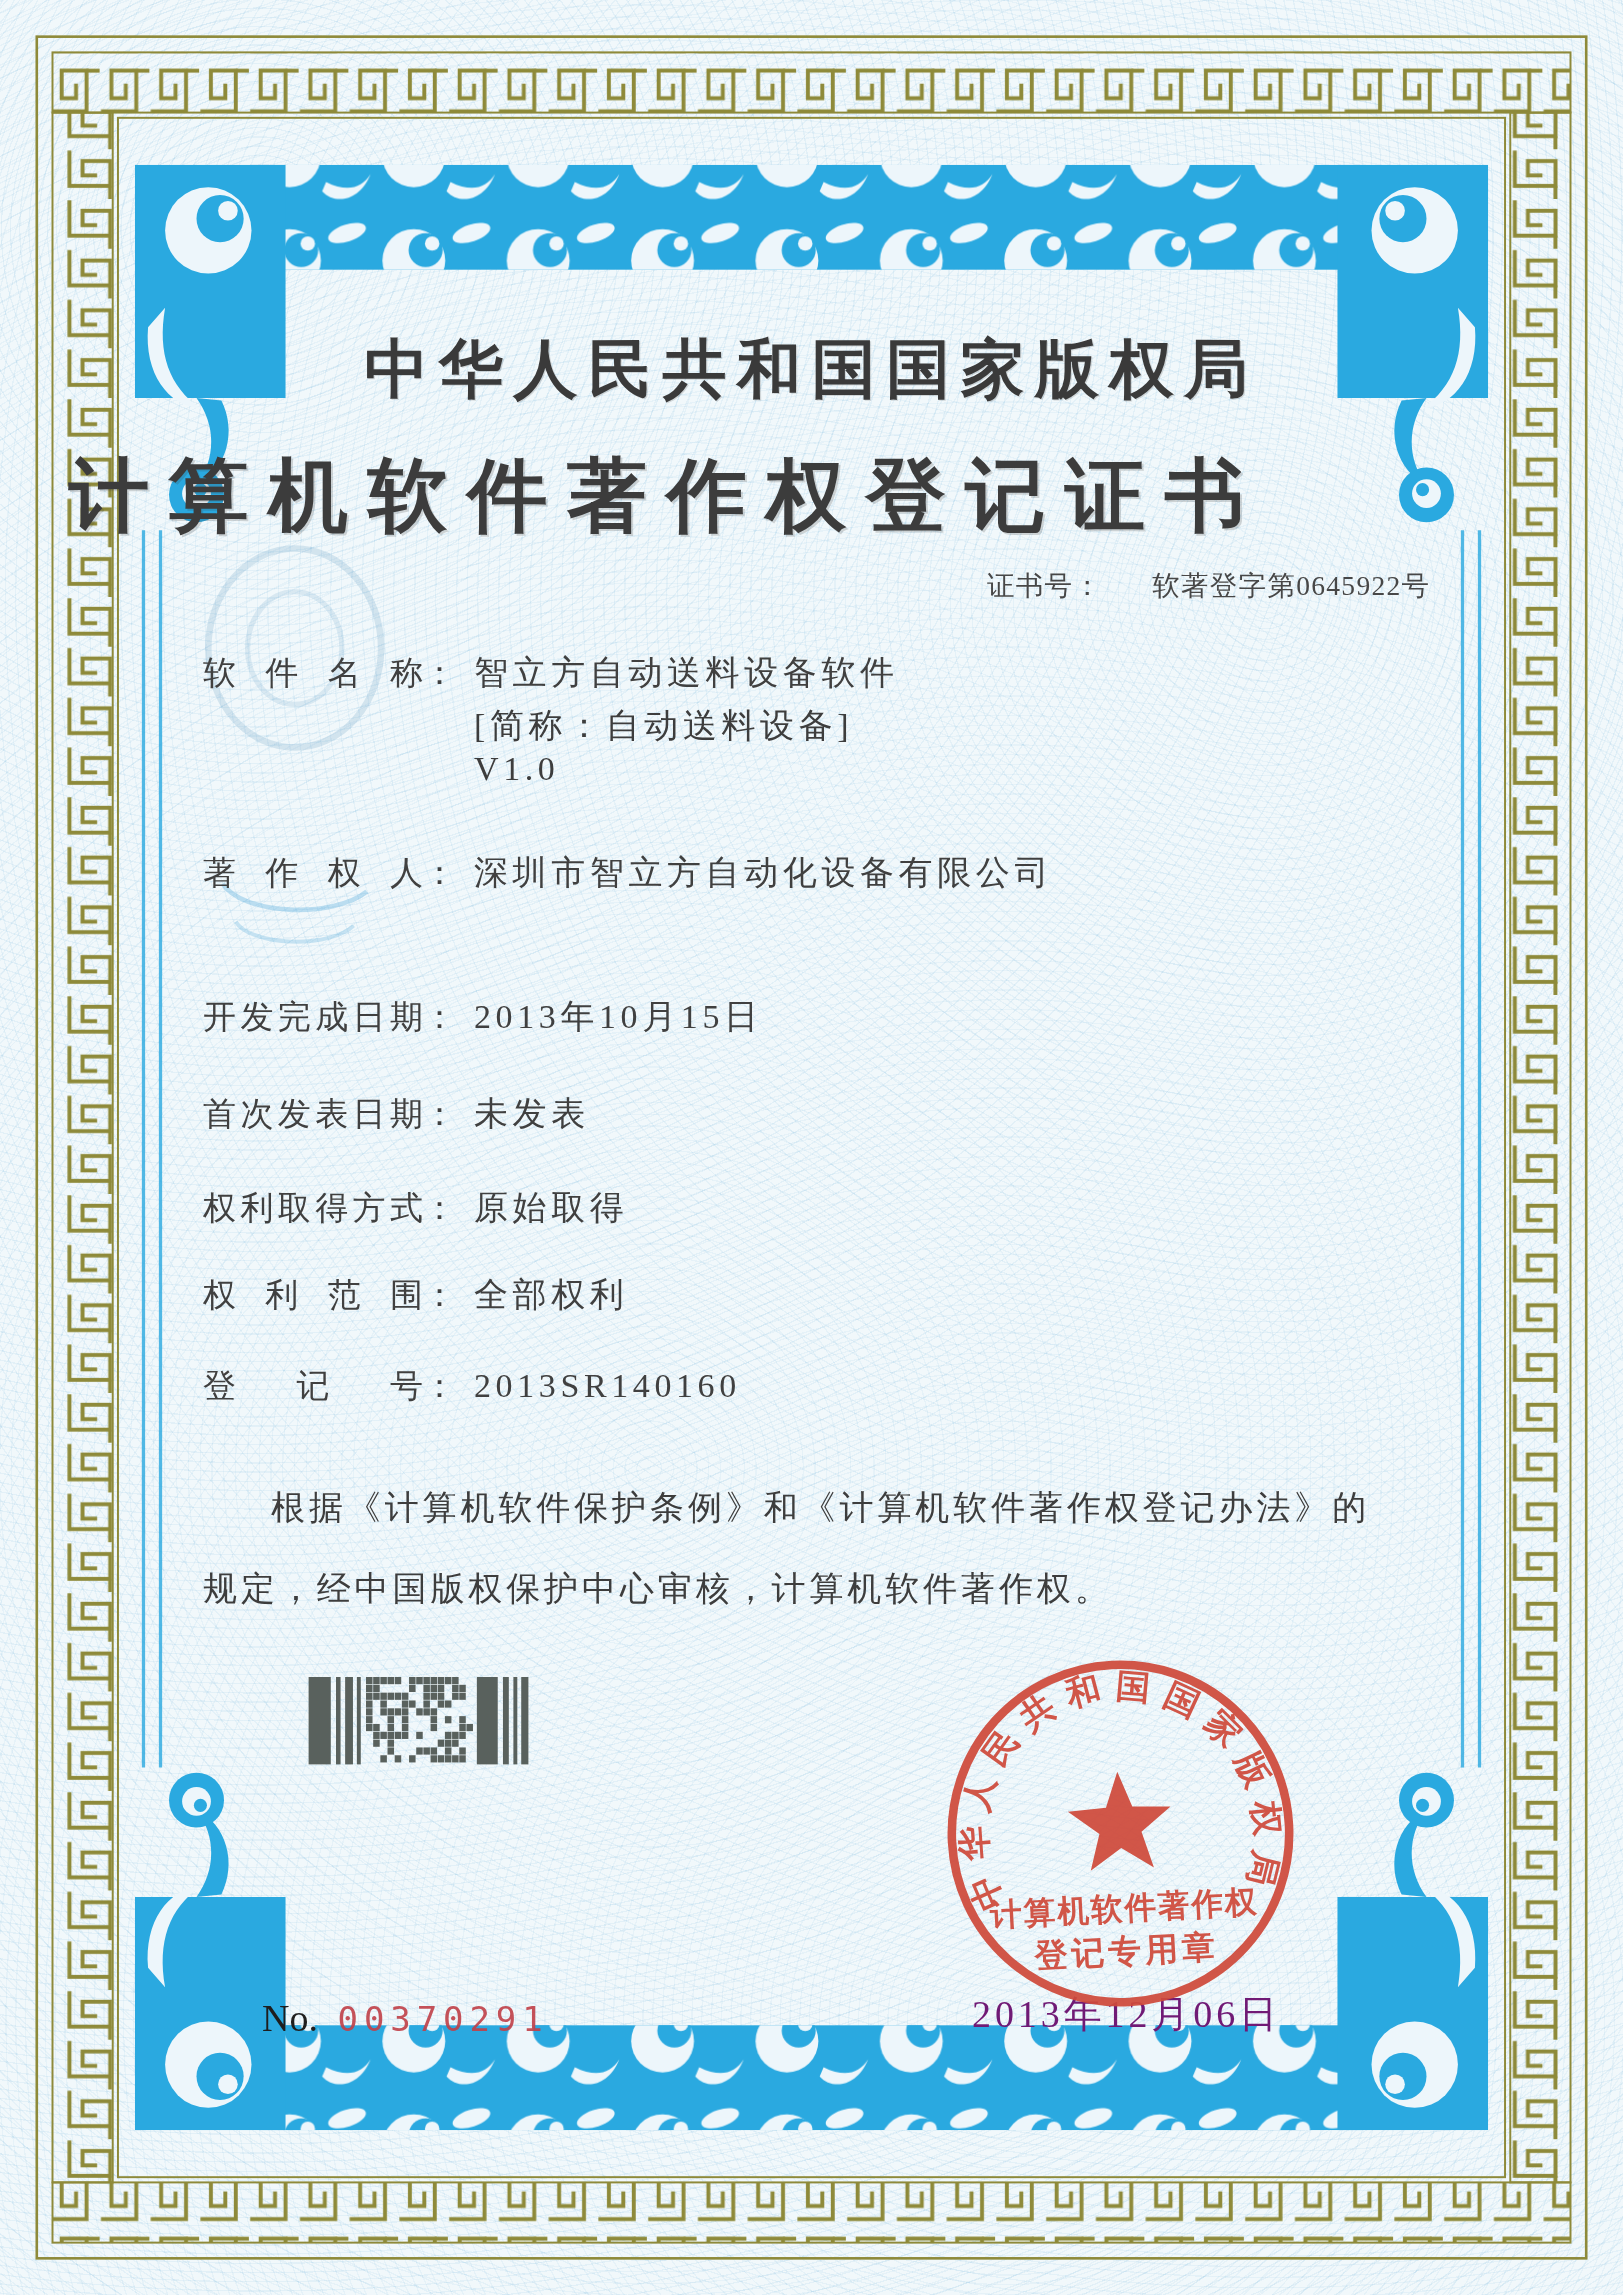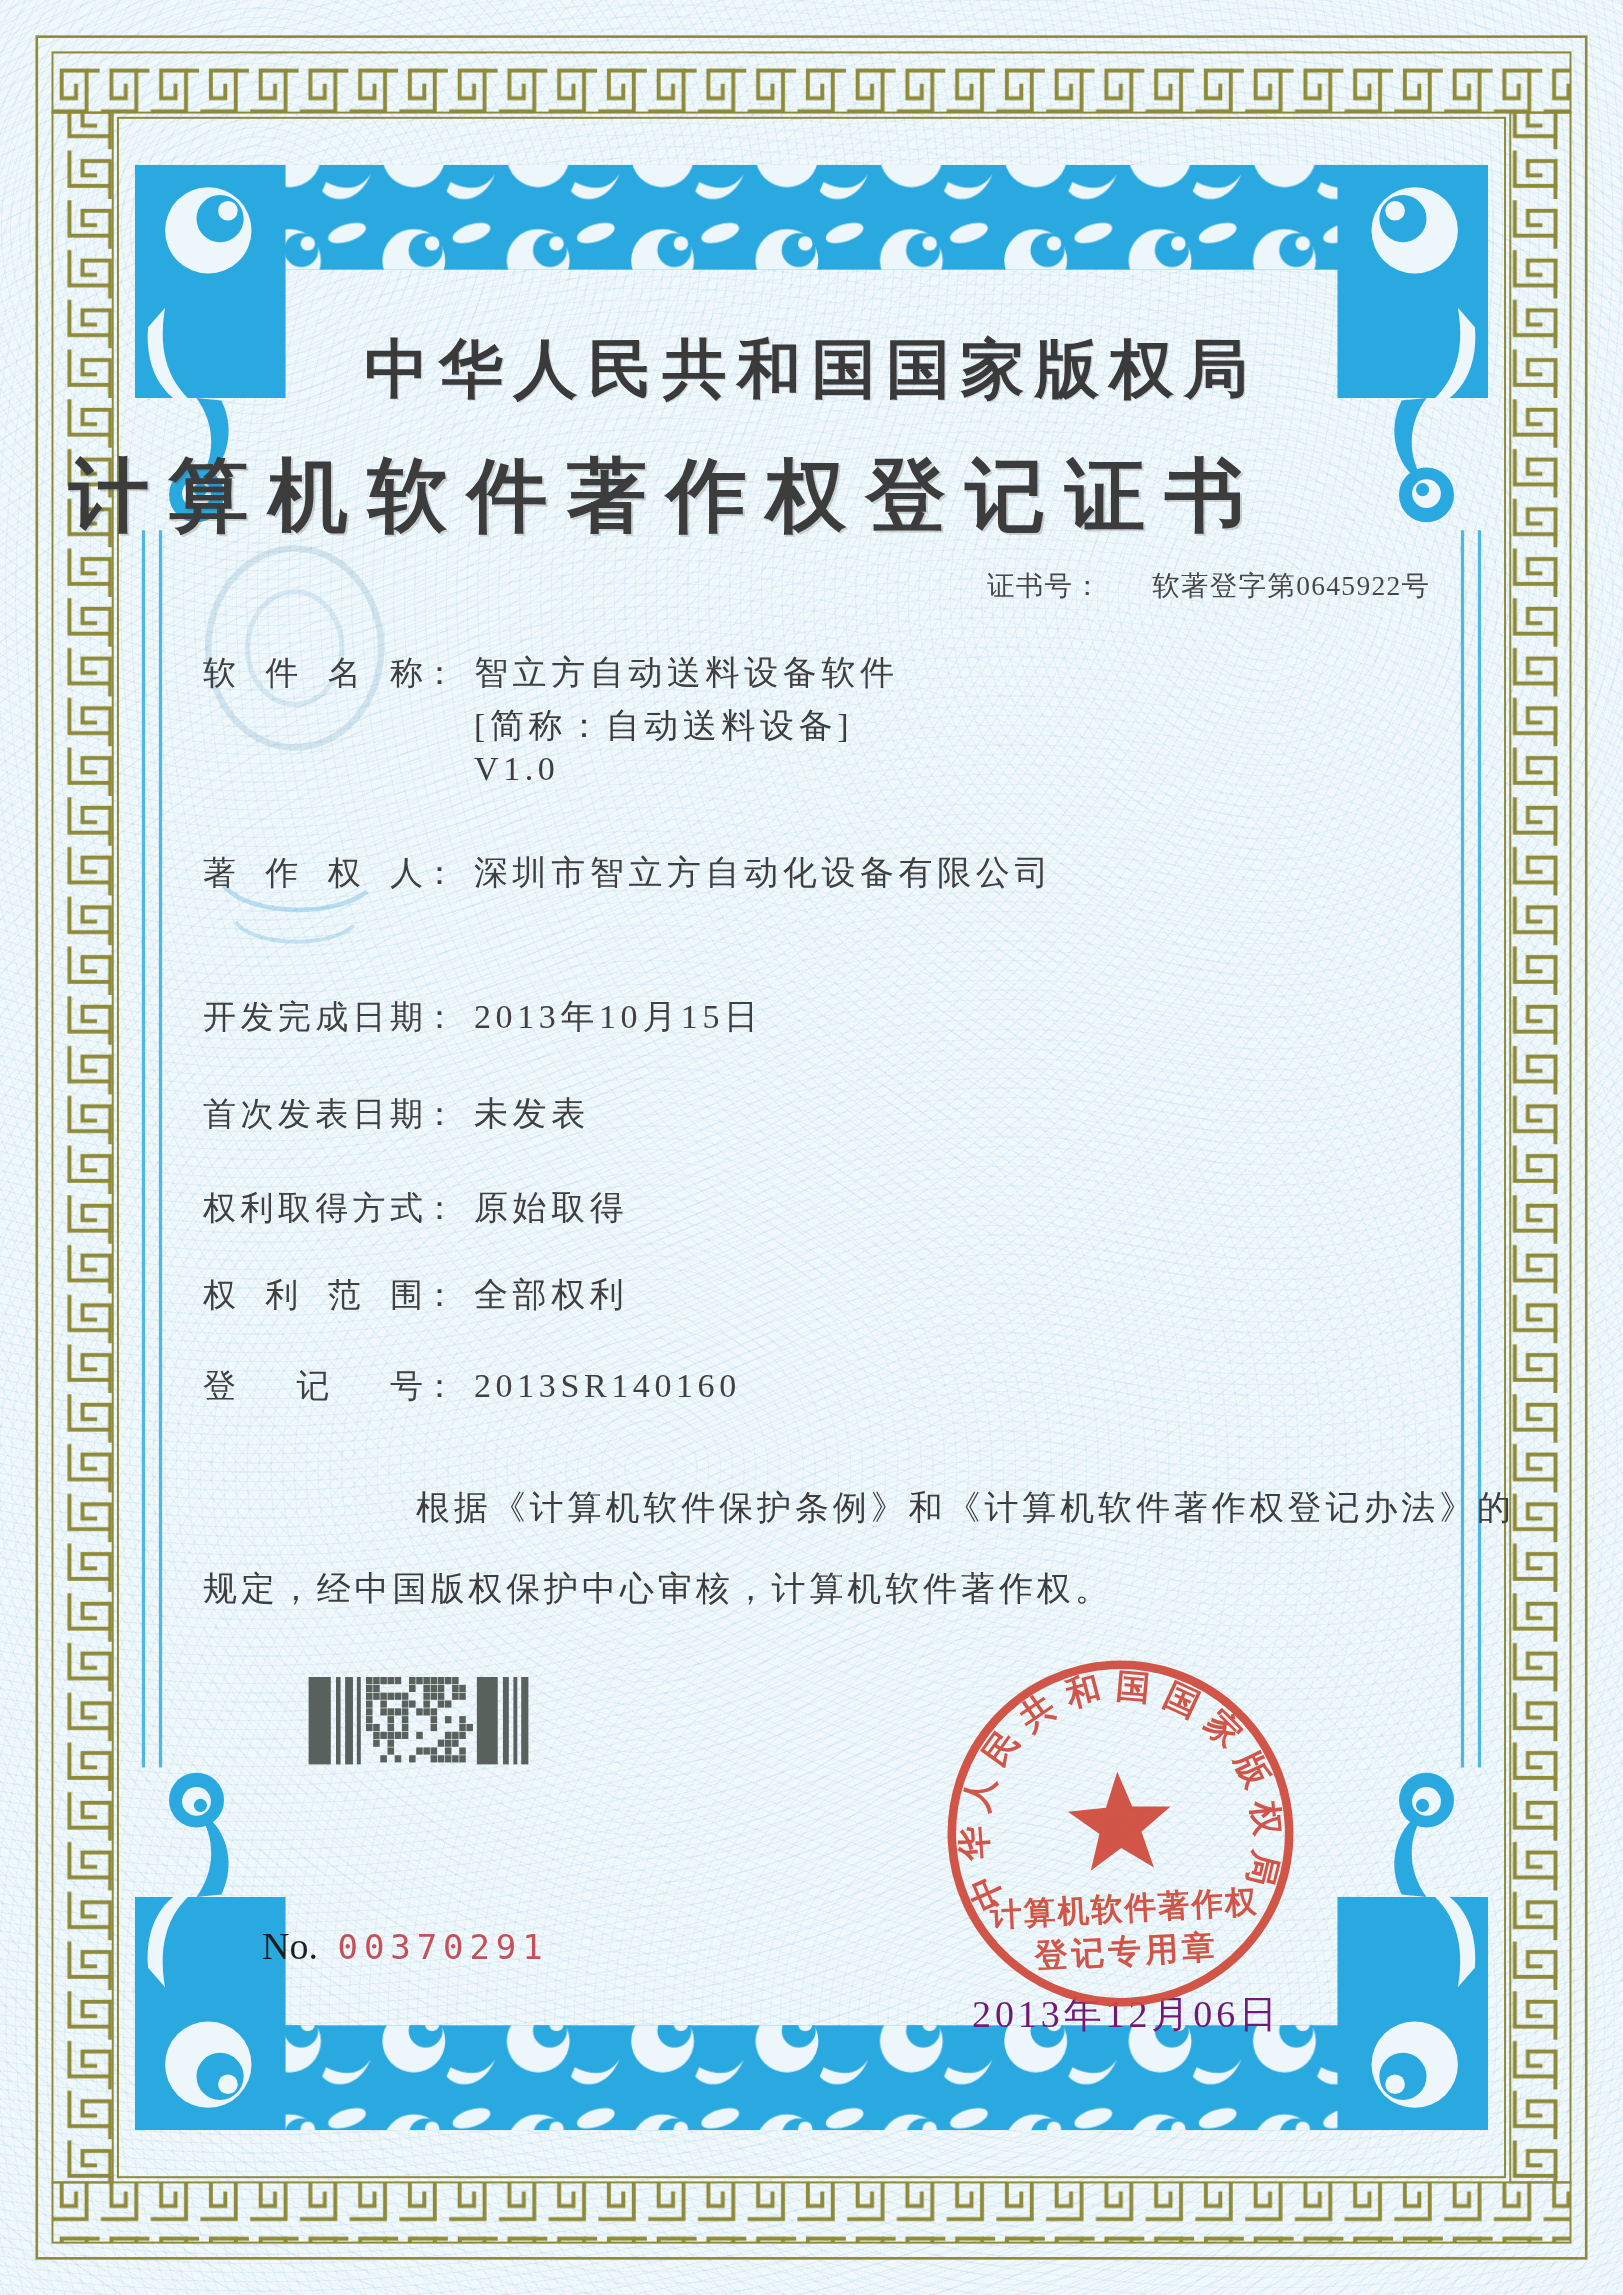--- a/index.html
+++ b/index.html
@@ -26,25 +26,25 @@
     text-shadow:2px 2px 0 rgba(60,60,60,.2);
   }
   .certno{left:987px;top:568px;font-size:27.5px;color:#474747;letter-spacing:1.3px;white-space:nowrap;}
   .certno .val{margin-left:50px;}
   .frow{left:203px;white-space:nowrap;color:#404040;font-size:33px;}
   .flabel{display:inline-block;width:220px;text-align:justify;text-align-last:justify;vertical-align:bottom;}
   .fcolon{display:inline-block;width:34px;}
   .fvalue{margin-left:17px;letter-spacing:4.6px;font-size:34px;}
   .fsub{left:474px;white-space:nowrap;color:#3d3d3d;font-size:34px;letter-spacing:4.6px;}
   .para{left:203px;width:1244px;font-size:34px;letter-spacing:3.9px;color:#3d3d3d;white-space:nowrap;}
-  .indent{padding-left:68px;text-align:right;}
+  .indent{padding-left:68px;}
   #barcode-box{left:308px;top:1677px;width:236px;height:90px;}
   #seal-box{left:936px;top:1649px;width:369px;height:369px;transform:rotate(-3deg);opacity:.93;}
   .dateline{left:943px;top:1989px;width:367px;text-align:center;font-size:38px;letter-spacing:3.9px;color:#701a75;}
-  .noline{left:262px;top:1924px;font-size:38px;color:#1e1e1e;white-space:nowrap;}
+  .noline{left:262px;top:1996px;font-size:38px;color:#1e1e1e;white-space:nowrap;}
   .noline .serial{
     font-family:"DejaVu Sans Mono","Liberation Mono",monospace;
     font-size:34px;color:#c04048;letter-spacing:5.9px;margin-left:19.6px;opacity:.9;
   }
 </style>
 </head>
 <body>
 
 <svg id="decor" class="abs" viewBox="0 0 2479 3506" xmlns="http://www.w3.org/2000/svg">
   <defs>

